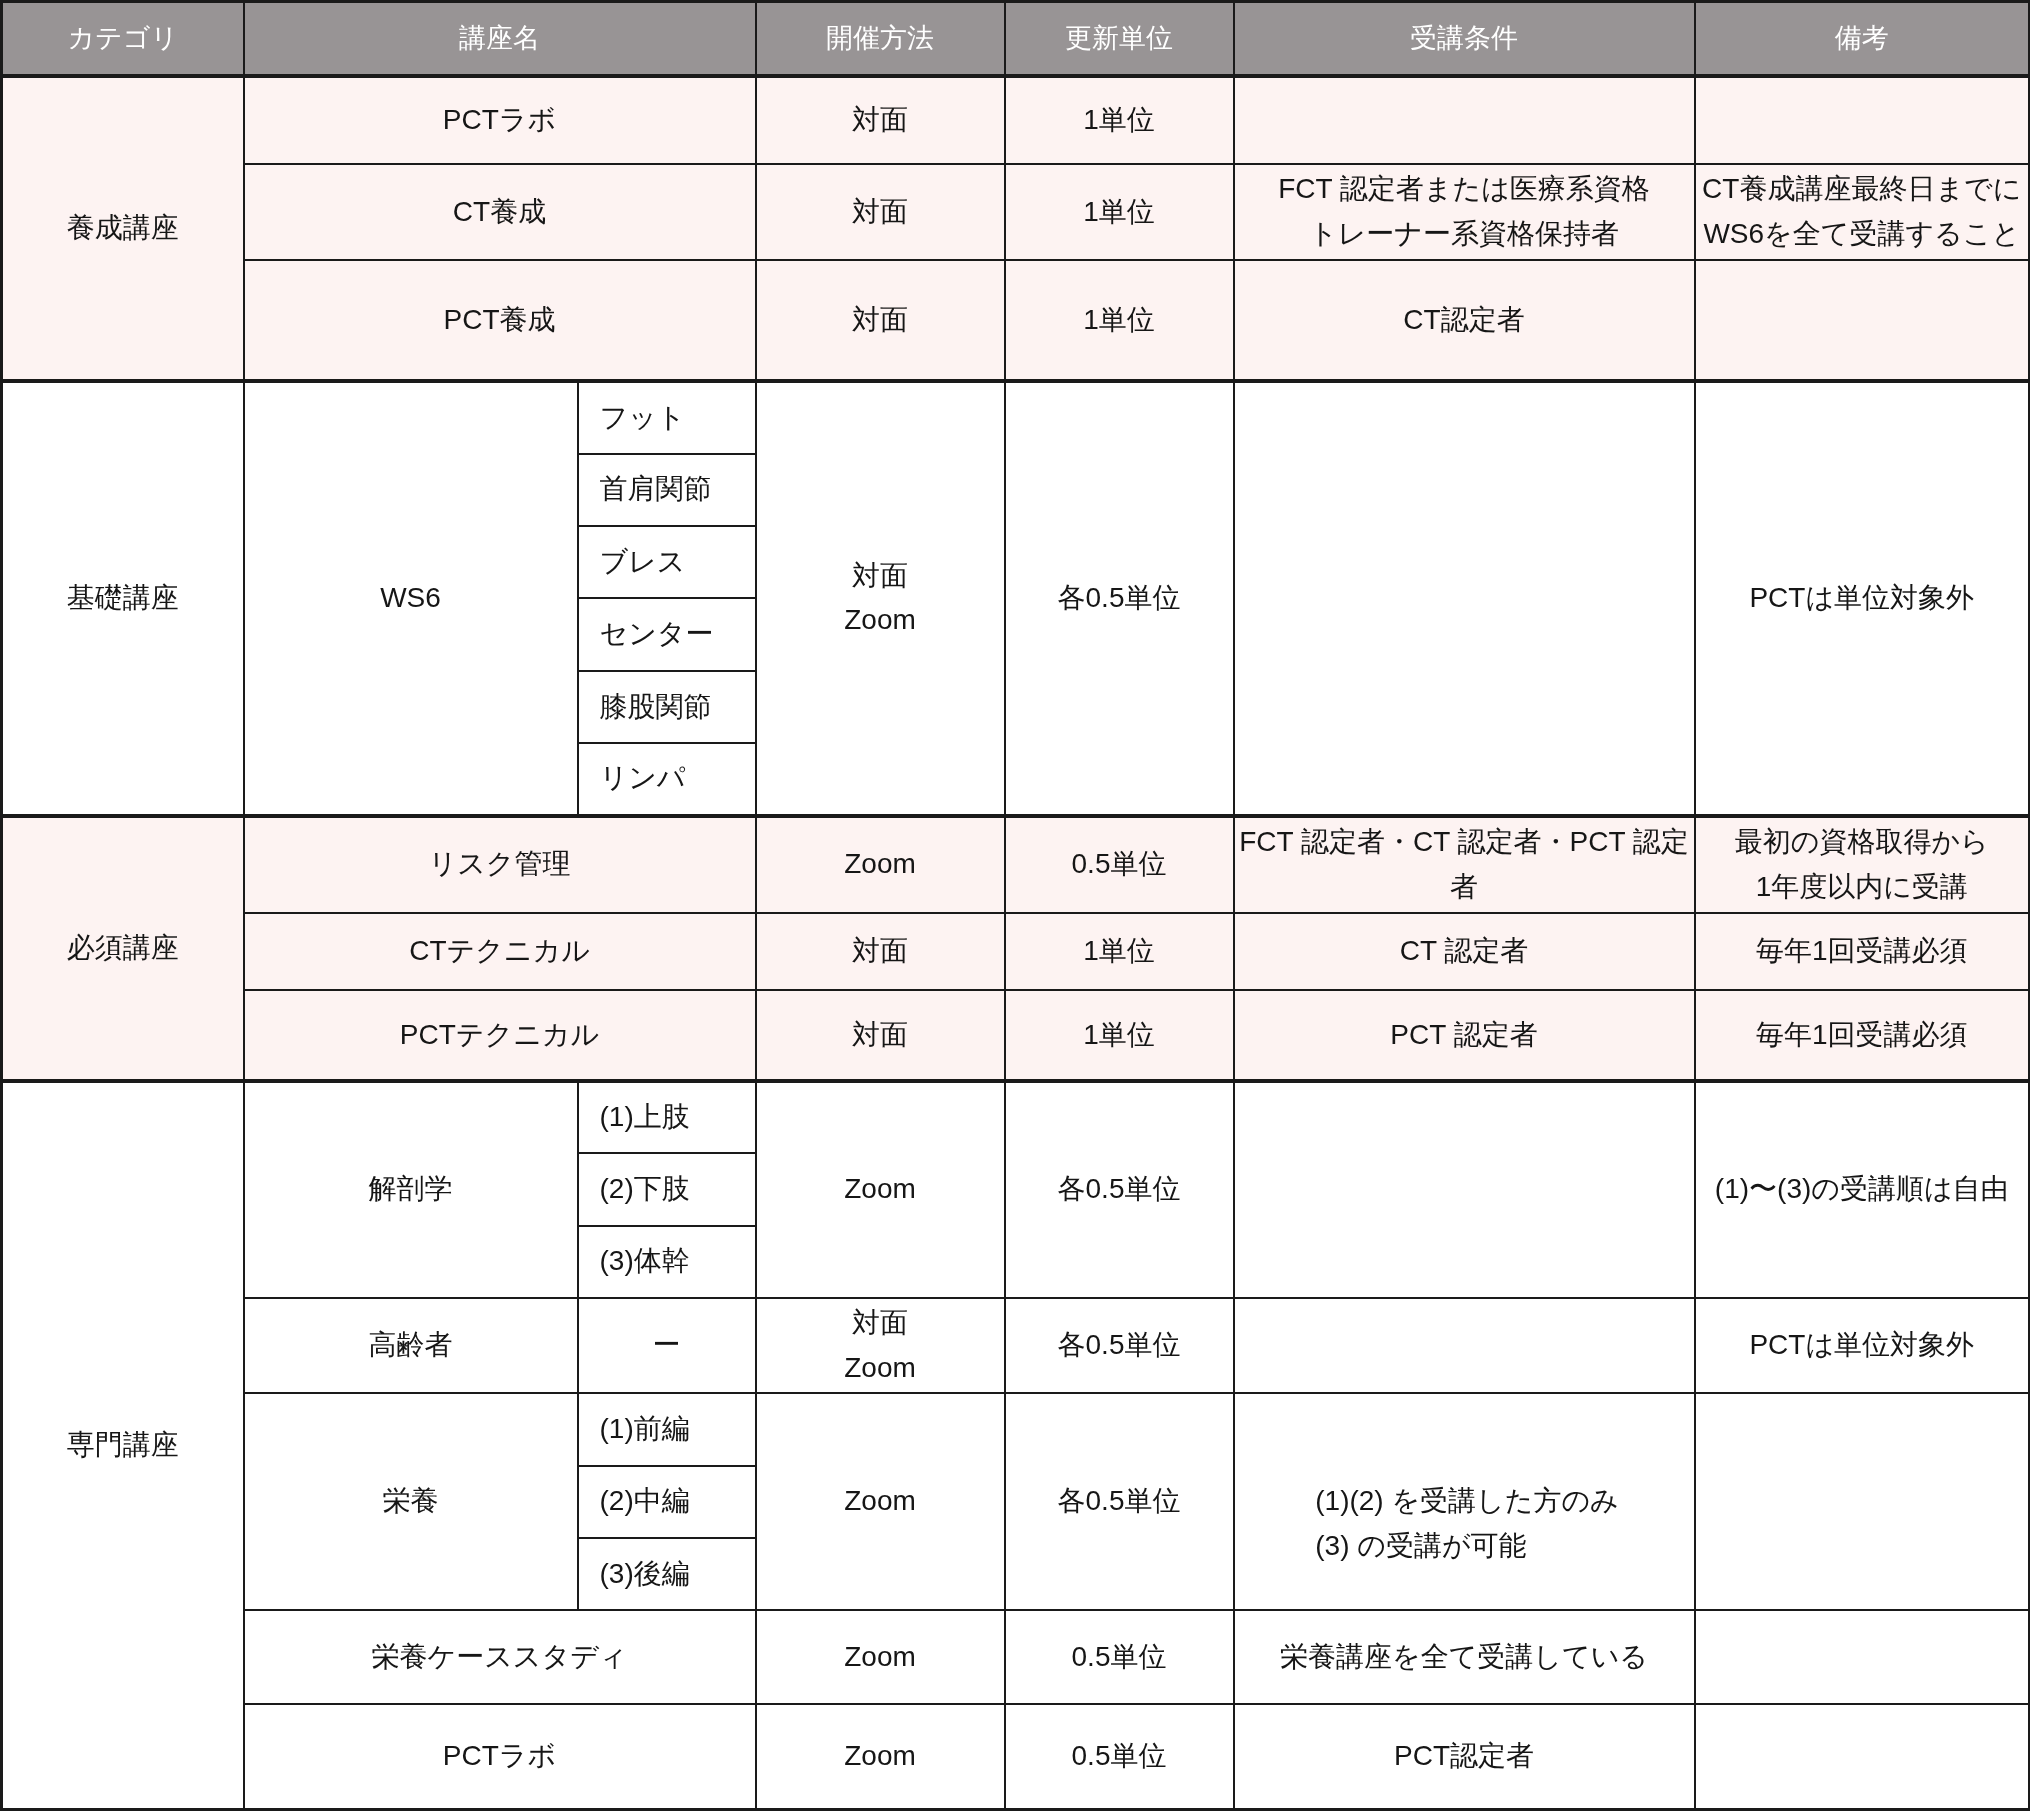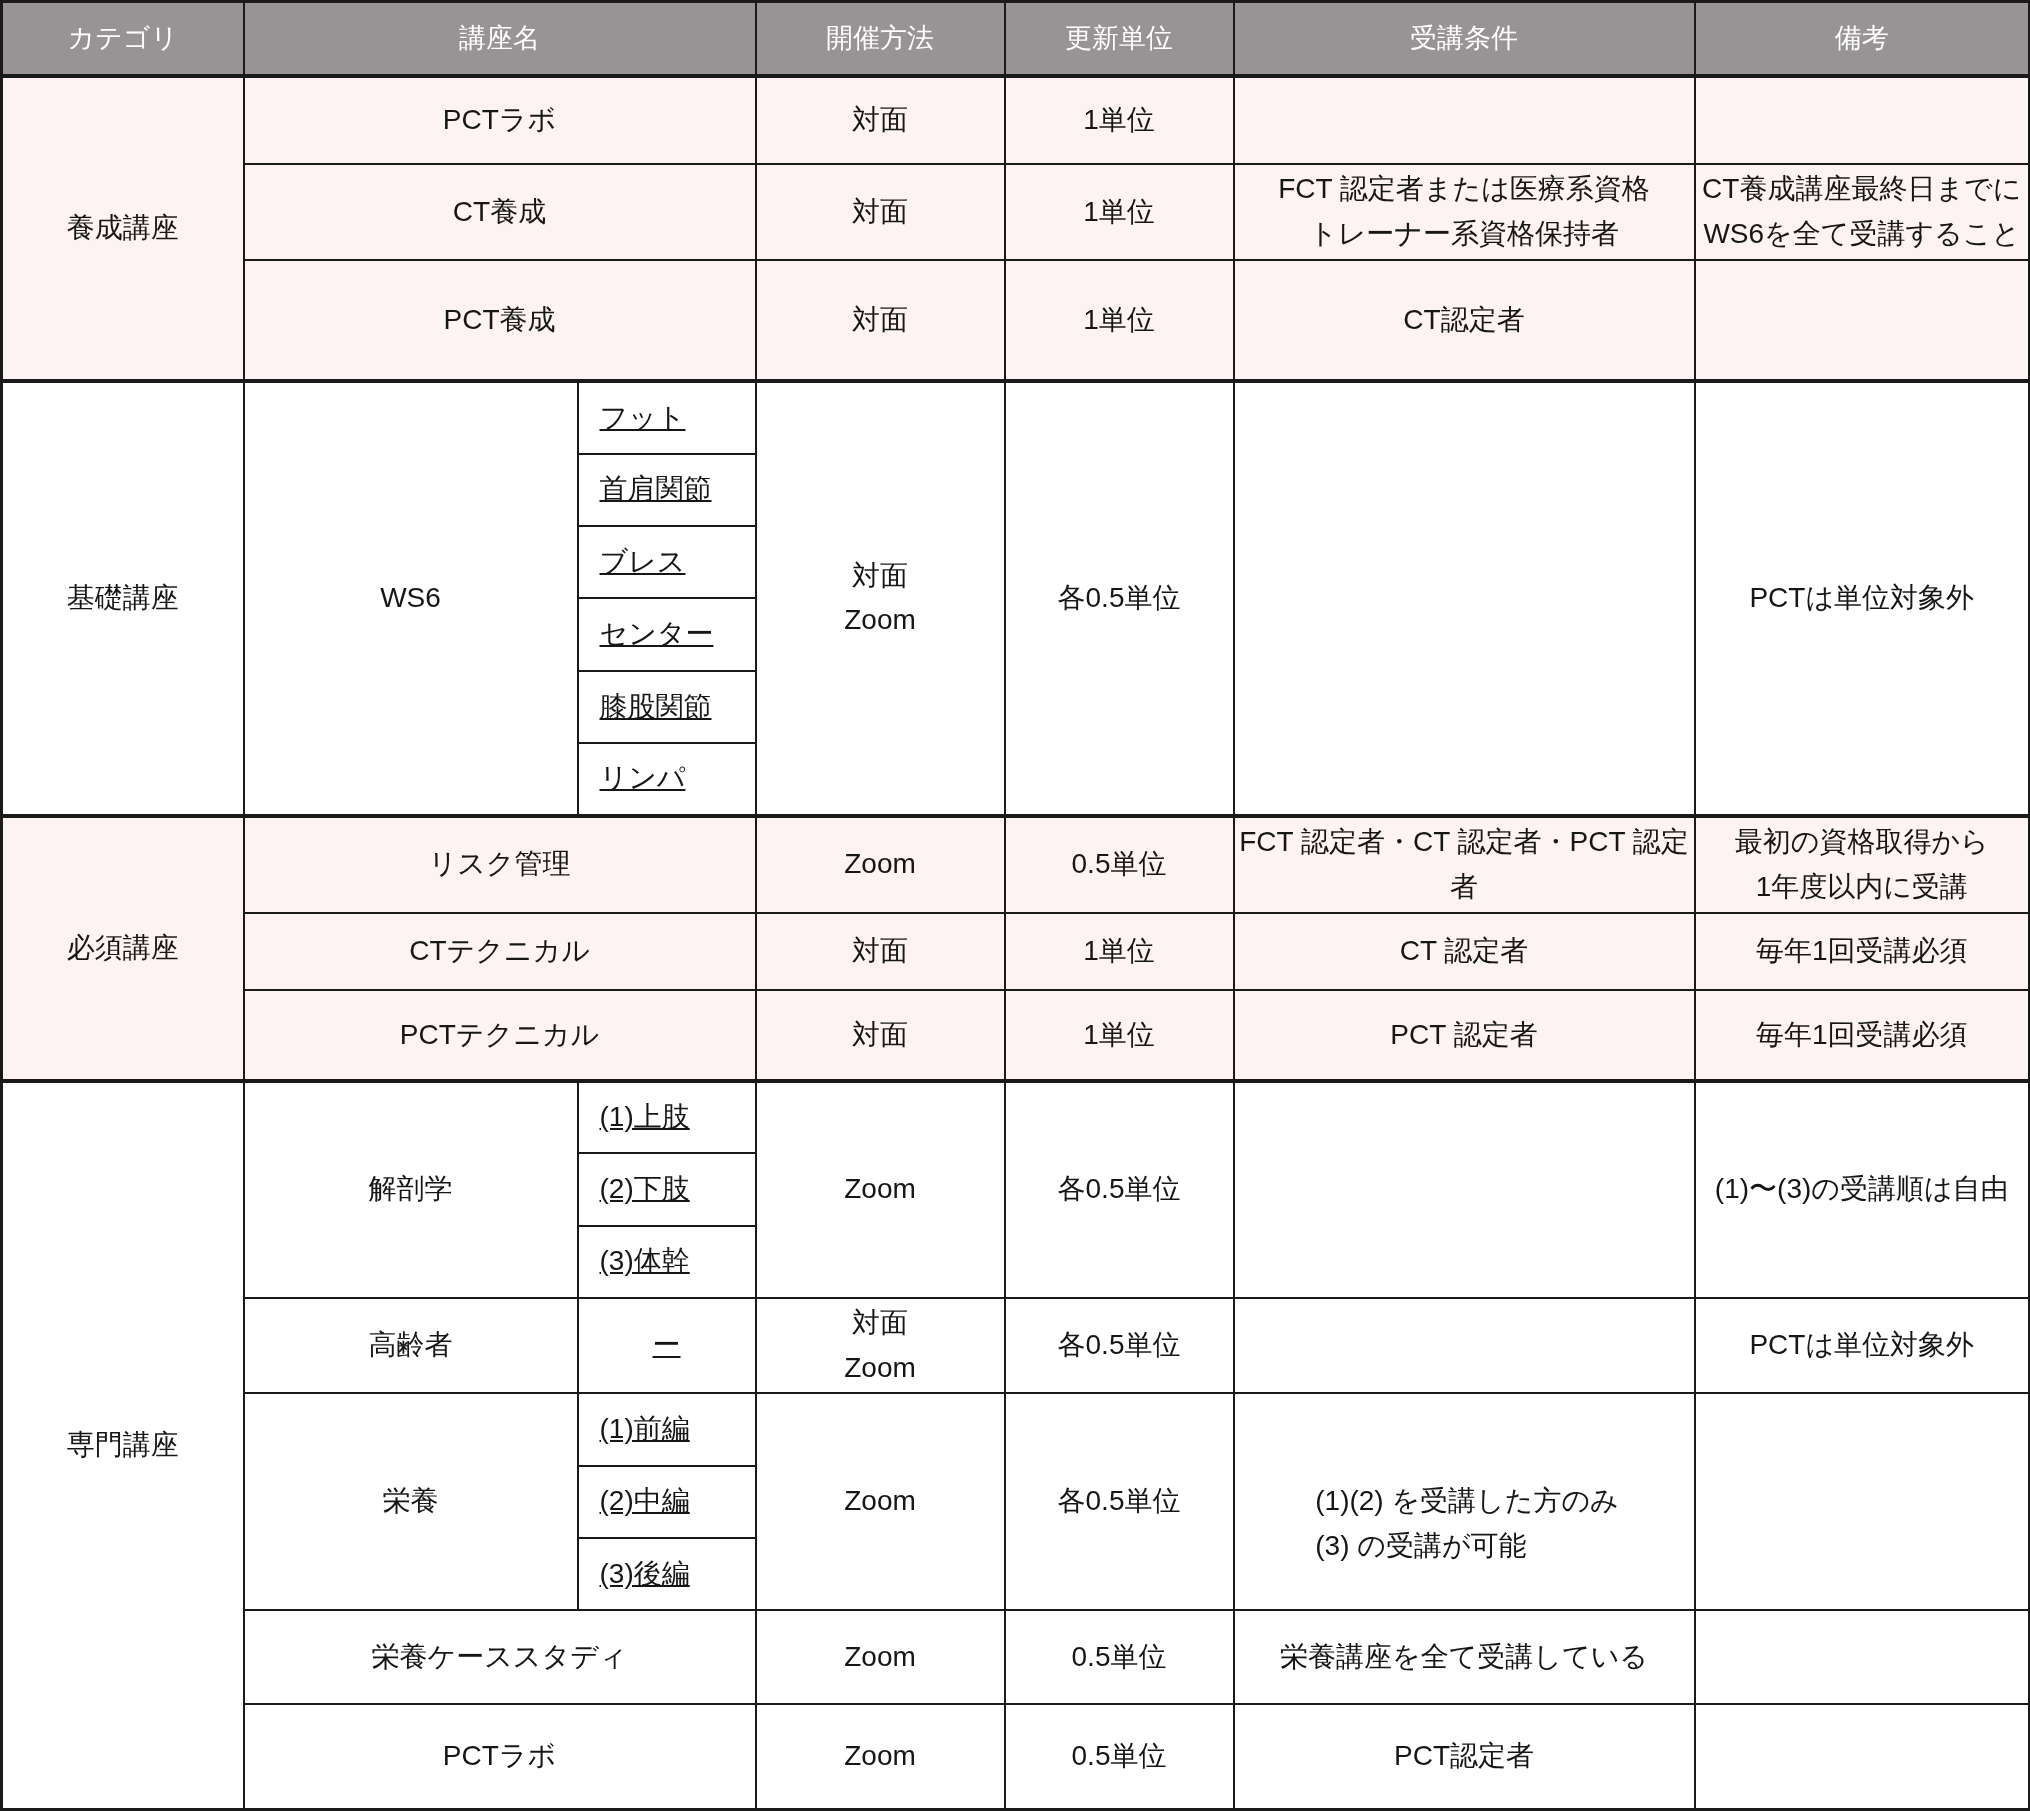--- a/index.html
+++ b/index.html
@@ -40,21 +40,20 @@
     font-size:27px;
     text-align:center;
   }
   tr.tone-pink td{background:var(--pink);}
   tr.tone-white td{background:var(--white-row);}
   tr.section-top > *{border-top-width:4.3px;}
   tr.sub-row td.subitem{border-top-width:1.7px;}
   td.subitem{
     text-align:left;
     padding-left:21px;
-    text-decoration:underline;
   }
   td.subitem.center{text-align:center;padding-left:3.5px;}
   td.note-cell,td.condition-cell{padding:1.7px 1.7px;}
   span.block-left{
     display:inline-block;
     text-align:left;
     white-space:pre-line;
     margin-left:6px;
   }
 </style>

